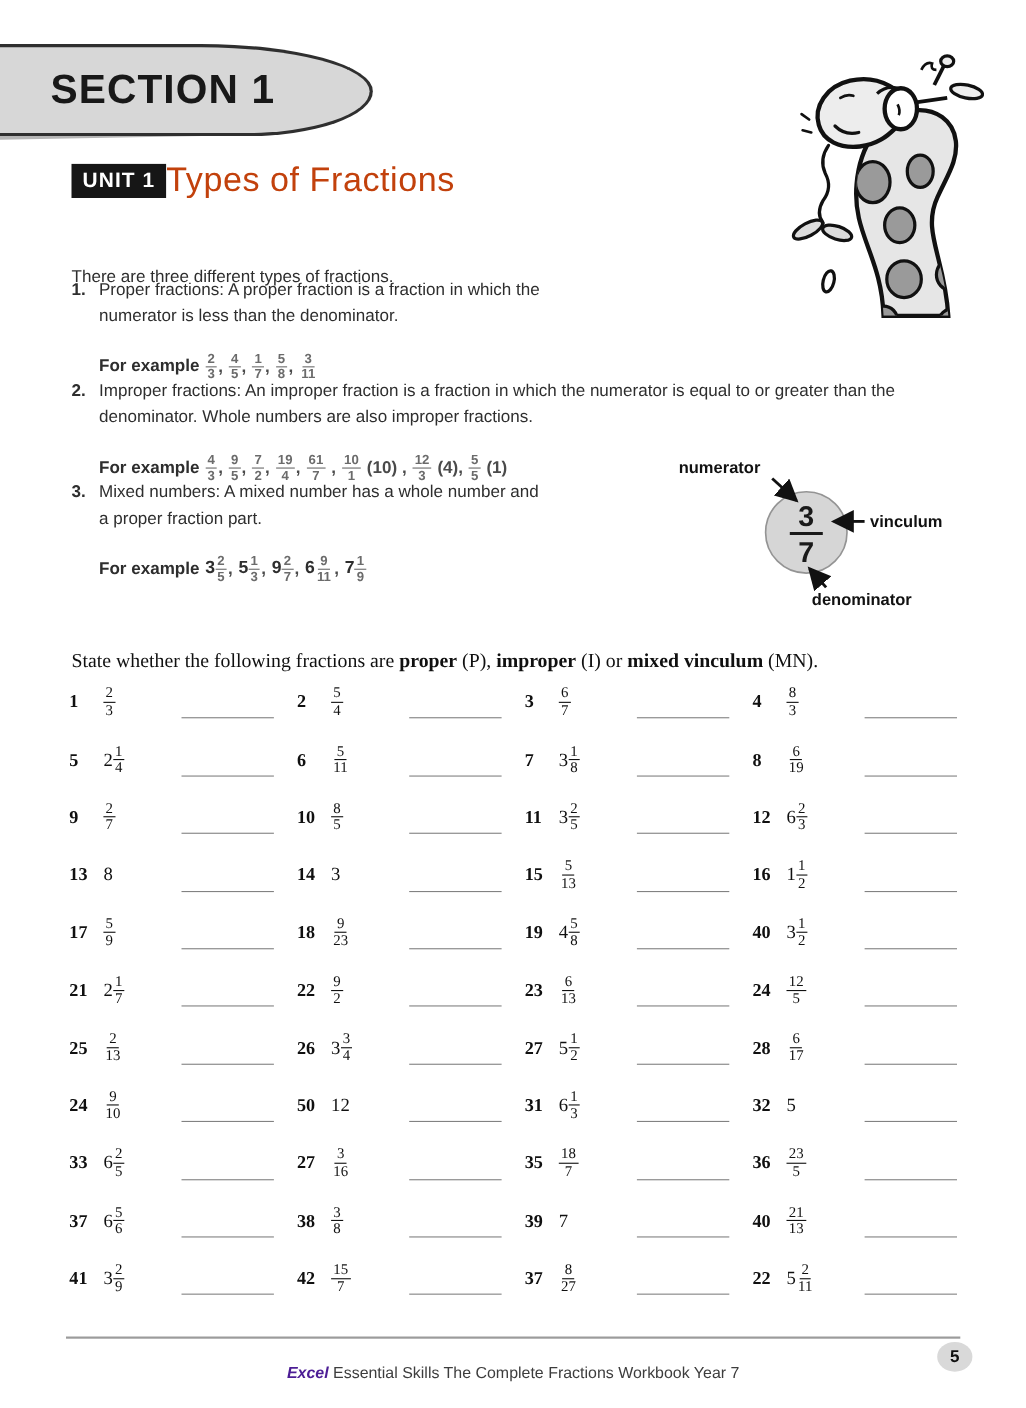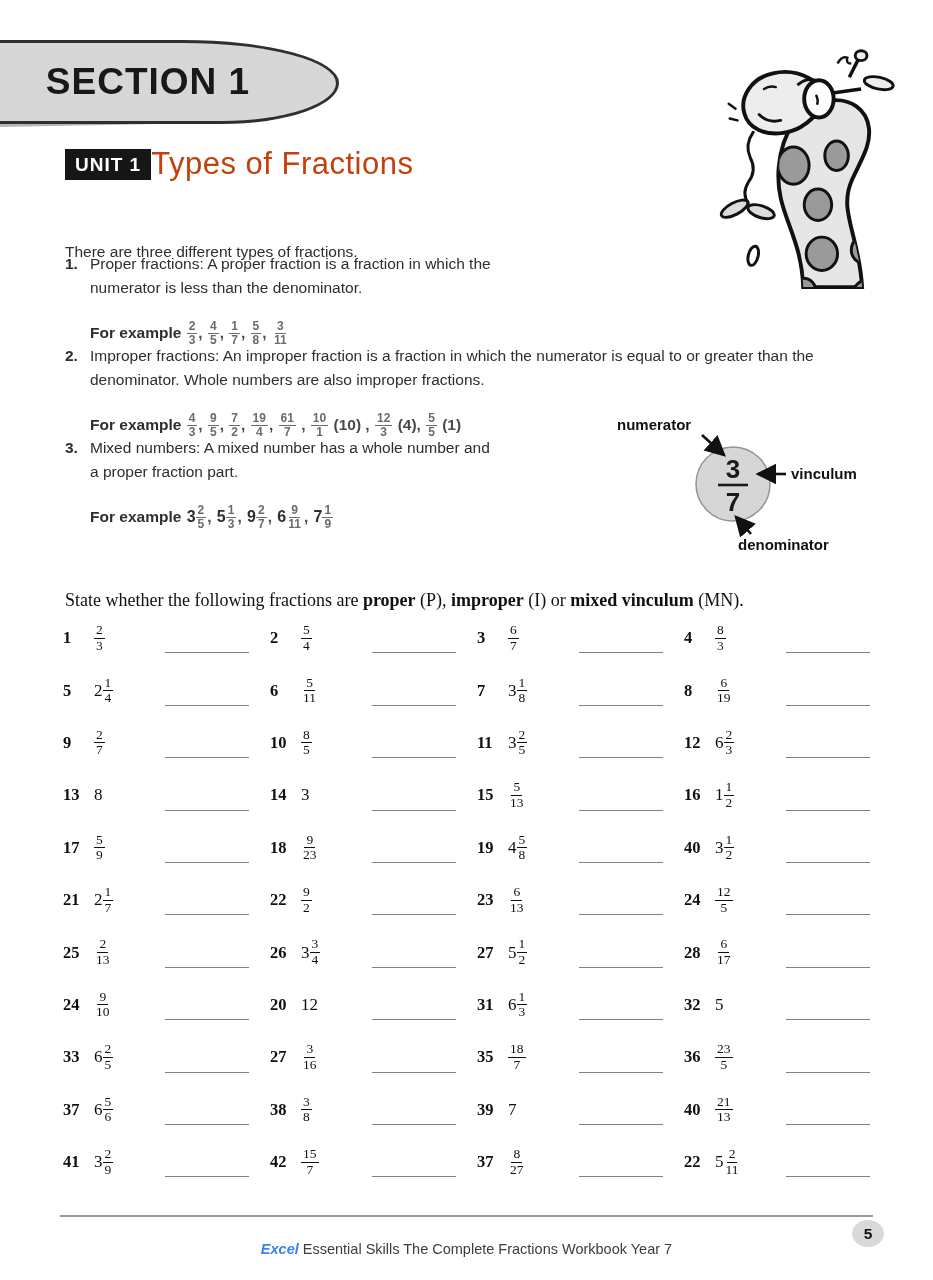--- a/index.html
+++ b/index.html
@@ -62,21 +62,21 @@
   .ex-num{font-weight:bold;font-size:16.5px;min-width:31px;}
   .ex .frac{width:71px;}
   .ex .frac .whole{font-size:17px;}
   .ex .frac .stack{font-size:13.5px;}
   .blank{width:84px;border-bottom:1.6px solid #828282;align-self:flex-end;margin-bottom:11px;}
 
   
   .footer-rule{position:absolute;top:1215px;left:60px;width:813px;height:2px;background:#9b9b9b;}
   .footer{position:absolute;top:1226px;left:0;width:933px;text-align:center;
         font-size:14.5px;color:#3d3d3d;}
-  .footer .brand{font-weight:bold;font-style:italic;color:#3b82f6;}
+  .footer .brand{font-weight:bold;font-style:italic;color:#4c1d95;}
   .pagenum{position:absolute;top:1220px;left:852px;width:32px;height:27px;background:#d9d9d9;
         border-radius:50%;display:flex;align-items:center;justify-content:center;
         font-weight:bold;font-size:15.5px;color:#101010;}
 </style>
 </head>
 <body>
 
 <div id="page">
 
   <div class="banner-wrap">
@@ -566,21 +566,21 @@
         <span class="ex-num">24</span>
         <span class="frac">
           <span class="stack">
             <span class="fn">9</span>
             <span class="fd">10</span>
           </span>
         </span>
         <span class="blank"></span>
       </div>
       <div class="ex">
-        <span class="ex-num">20</span>
+        <span class="ex-num">50</span>
         <span class="frac">
           <span class="whole">12</span>
         </span>
         <span class="blank"></span>
       </div>
       <div class="ex">
         <span class="ex-num">31</span>
         <span class="frac">
           <span class="whole">6</span>
           <span class="stack">

